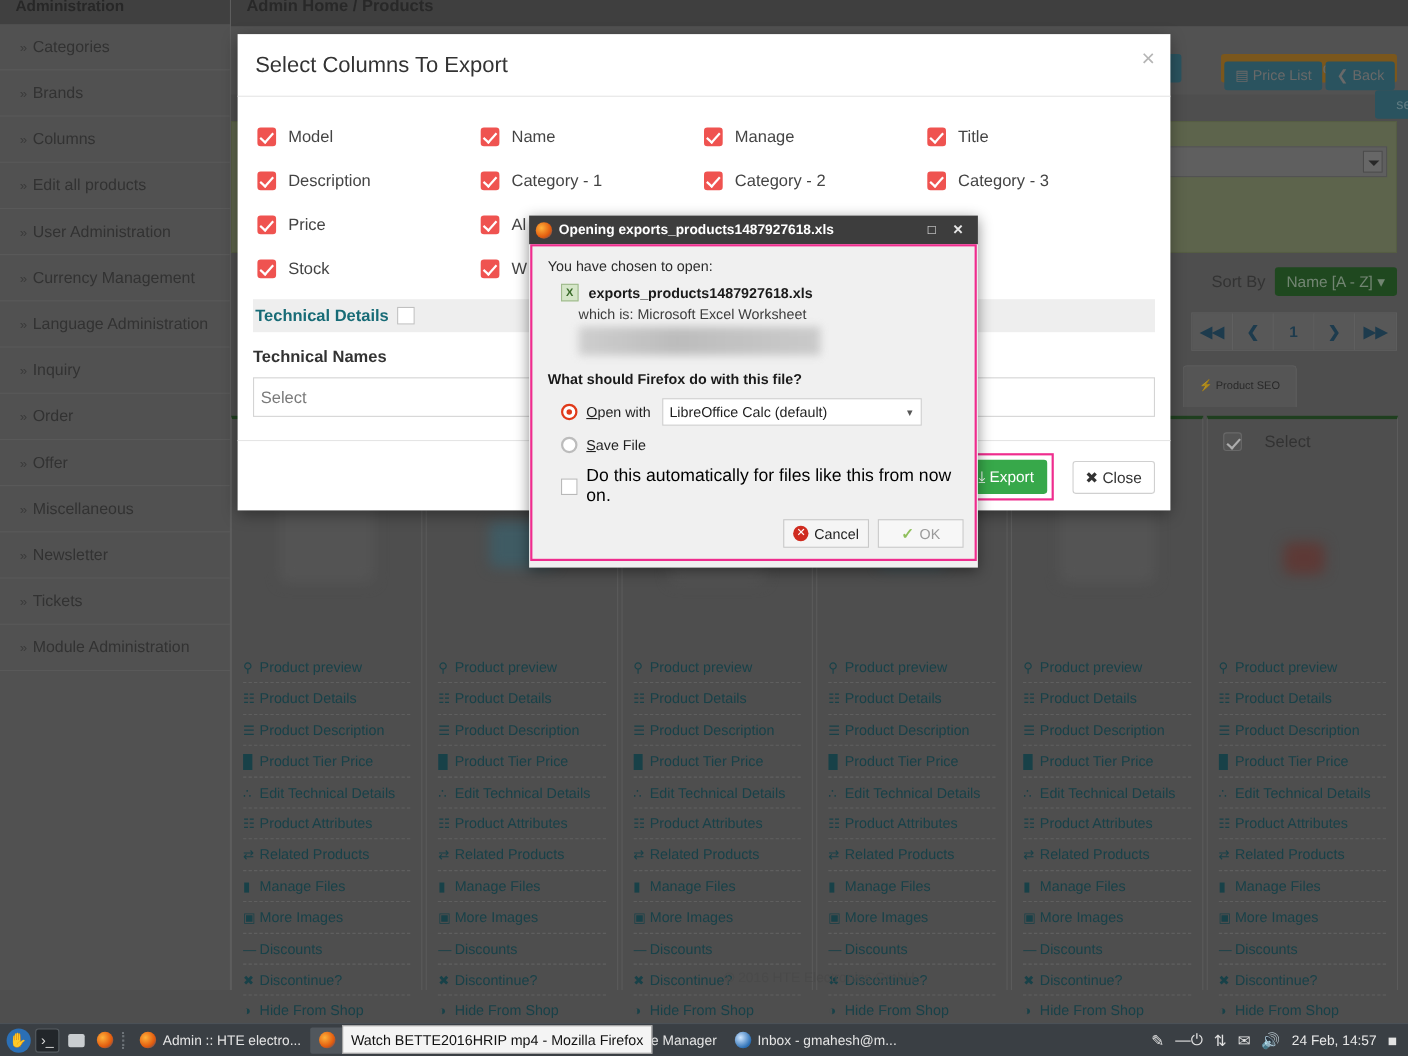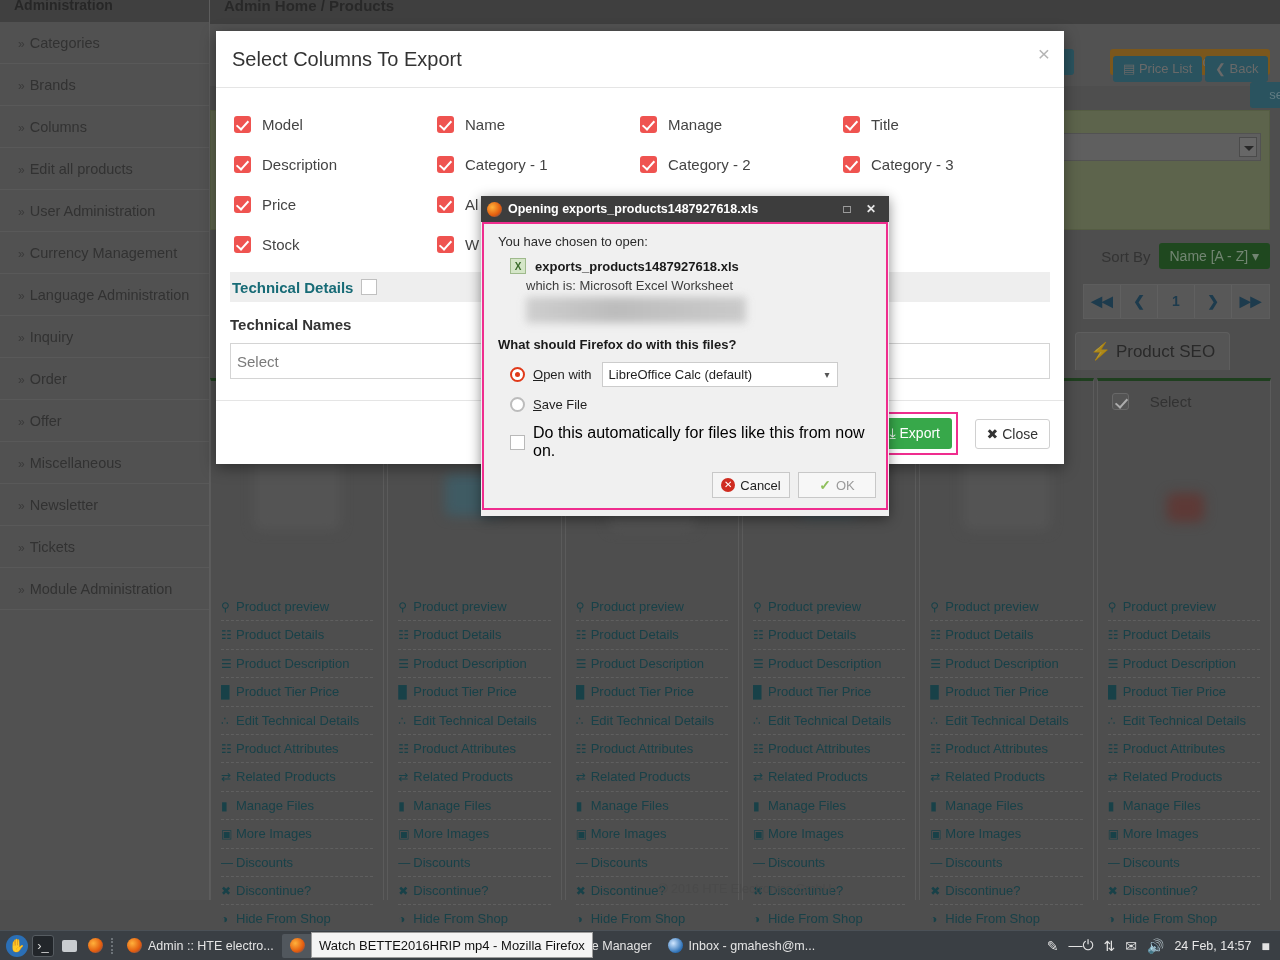--- a/index.html
+++ b/index.html
@@ -87,21 +87,21 @@
     background: #828282; color: #2b5772; font-size: 14px;
     border-right: 1px solid #8e8e8e; font-weight: bold;
   }
   .pg:last-child { border-right: none; }
 
   .tabs-row {
     position: absolute; left: 0; right: 10px; top: 330px; height: 40px;
   }
   .tab {
     position: absolute; top: 2px; height: 38px; line-height: 38px;
-    font-size: 17px; color: #3d3d3d; padding: 0 14px;
+    font-size: 10px; color: #3d3d3d; padding: 0 14px;
     background: #7e7e7e; border: 1px solid #8b8b8b; border-bottom: none;
     border-radius: 4px 4px 0 0; white-space: nowrap;
   }
 
   
   .grid { position: absolute; left: 0; right: 6px; top: 378px; bottom: 0; display: flex; }
   .card {
     flex: 1; margin-right: 3px; border-left: 1px solid #868686;
     border-right: 1px solid #868686; border-top: 3px solid #2e5e2e;
     position: relative;
@@ -624,21 +624,21 @@
       <span class="ff-ctl">✕</span>
     </div>
     <div class="ff-inner">
       <div class="ff-t1">You have chosen to open:</div>
       <div class="ff-file">
         <span class="xls-ico">X</span>
         <span class="ff-fname">exports_products1487927618.xls</span>
       </div>
       <div class="ff-which">which is:  Microsoft Excel Worksheet</div>
       <div class="ff-blur"></div>
-      <div class="ff-q">What should Firefox do with this files?</div>
+      <div class="ff-q">What should Firefox do with this file?</div>
 
       <div class="ff-opt">
         <span class="radio on"></span>
         <span class="olbl"><span class="u">O</span><span>pen with</span></span>
         <span class="ff-select">
           <span>LibreOffice Calc (default)</span>
           <span class="chv">▾</span>
         </span>
       </div>
 

